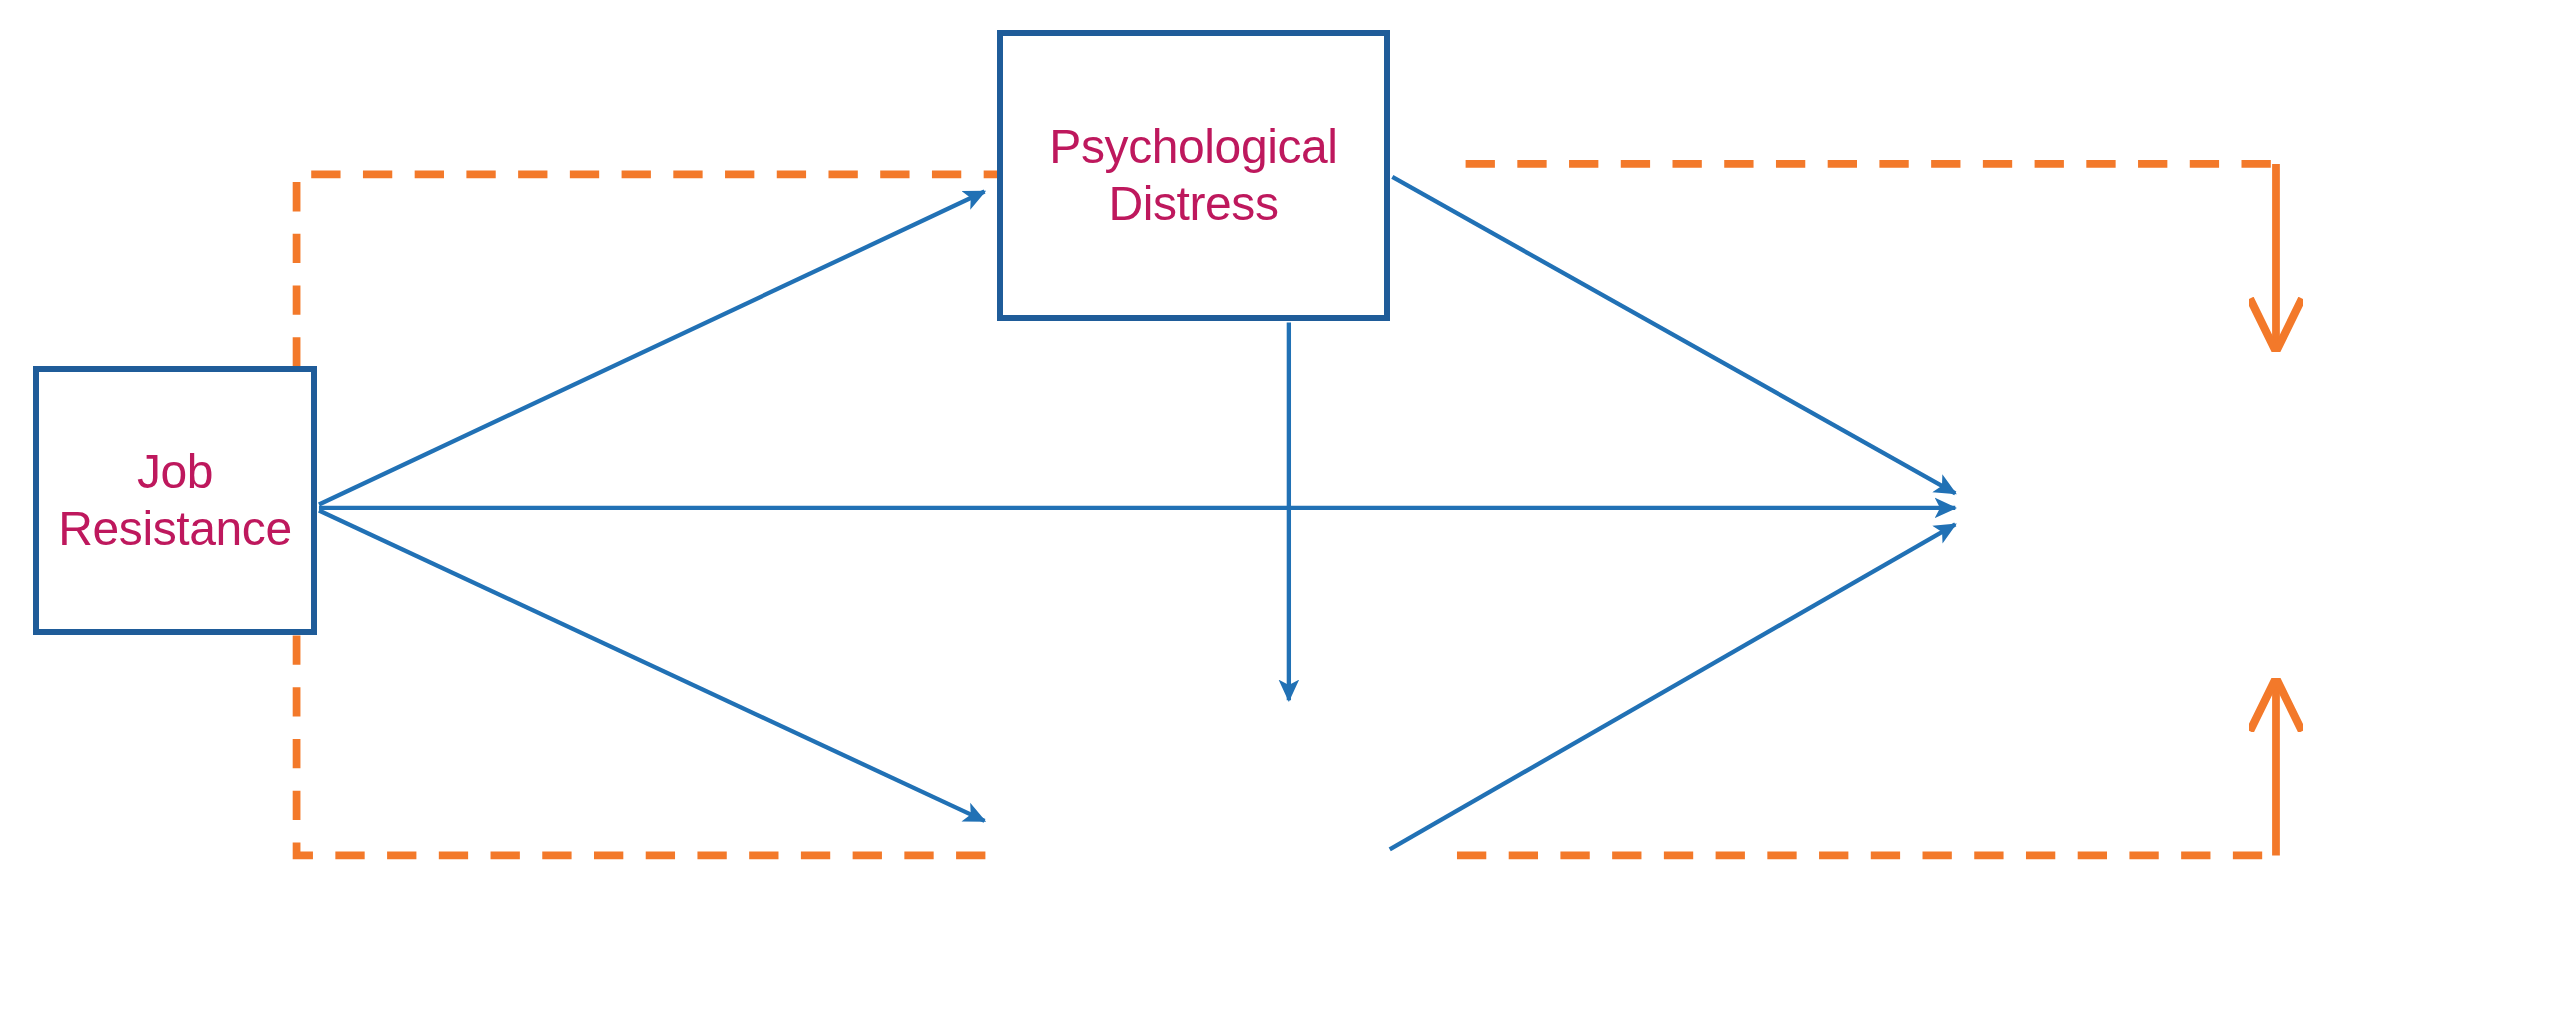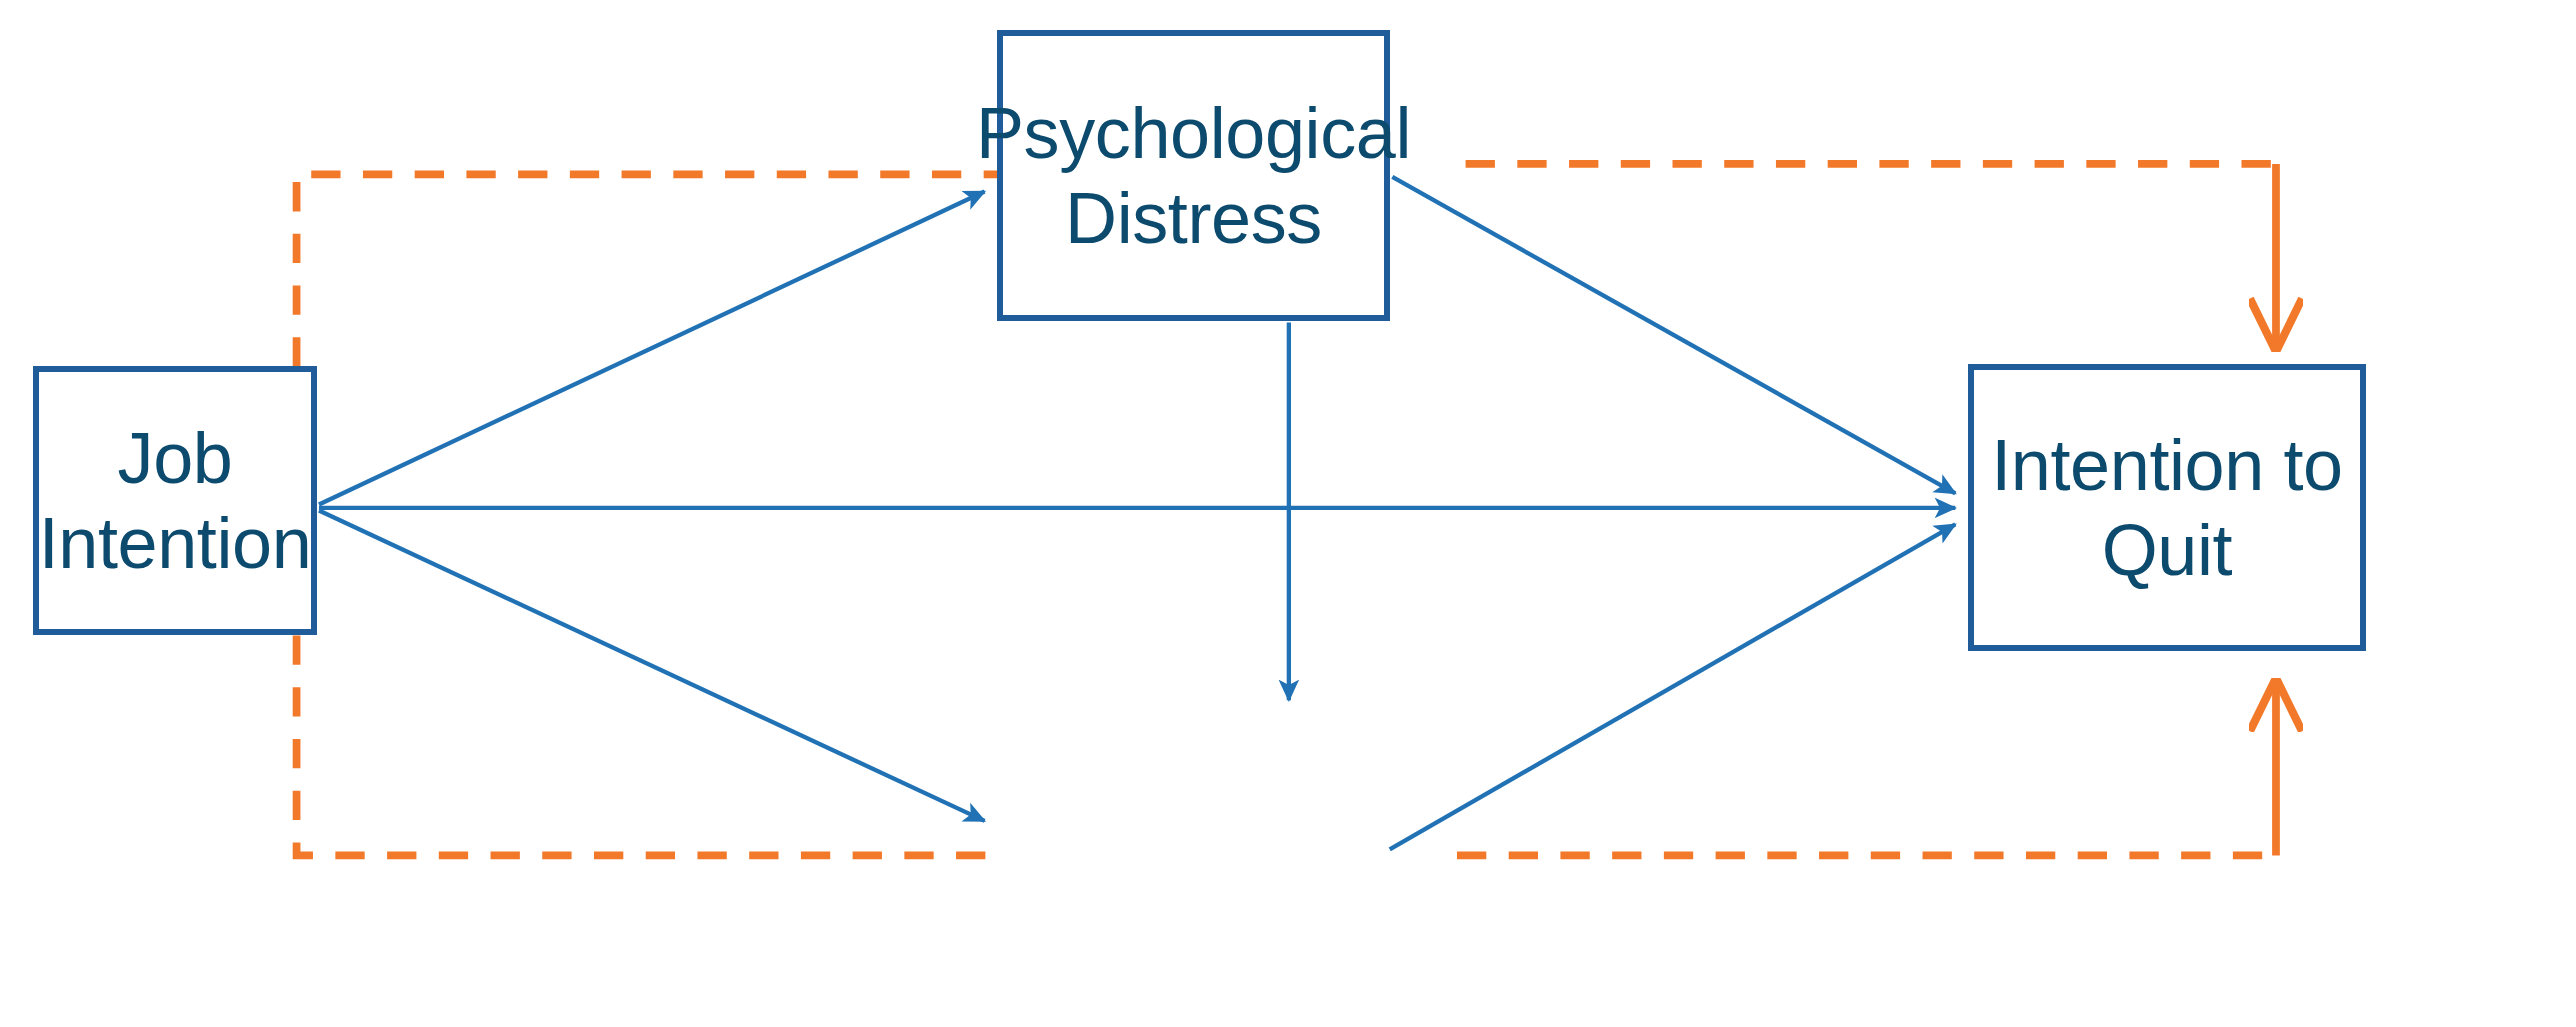--- a/index.html
+++ b/index.html
@@ -29,23 +29,23 @@
     background: #ffffff;
     border: 6px solid #1F5C99;
     display: flex;
     align-items: center;
     justify-content: center;
     text-align: center;
     z-index: 5;
   }
   .node-label {
     font-family: "Liberation Sans", sans-serif;
-    font-size: 72px;
+    font-size: 48px;
     line-height: 1.18;
-    color: #0c4a6e;
+    color: #be185d;
     font-weight: 400;
     letter-spacing: -0.4px;
     padding: 0 12px;
     white-space: pre-line;
   }
   #node-job-insecurity   { left: 33px;   top: 366px; width: 284px; height: 269px; }
   #node-psych-distress   { left: 997px; top: 30px;  width: 393px; height: 291px; }
   #node-resistance       { left: 998px; top: 711px; width: 390px; height: 284px; }
   #node-intention-quit   { left: 1968px; top: 364px; width: 398px; height: 287px; }
 </style>
@@ -101,28 +101,24 @@
     <g>
       <line x1="1495" y1="374" x2="1495" y2="812" stroke="#2171B5" stroke-width="5" marker-end="url(#arrow-blue)"></line>
     </g>
 
     <g>
       <line x1="1612" y1="985" x2="2268" y2="608" stroke="#2171B5" stroke-width="5" marker-end="url(#arrow-blue)"></line>
     </g>
   </svg>
 
   <div class="node-box" id="node-job-insecurity">
-    <span class="node-label">Job Intention</span>
+    <span class="node-label">Job Resistance</span>
   </div>
 
   <div class="node-box" id="node-psych-distress">
     <span class="node-label">Psychological
 Distress</span>
   </div>
 
 
-  <div class="node-box" id="node-intention-quit">
-    <span class="node-label">Intention to
-Quit</span>
-  </div>
 
 </div>
 
 
 </body></html>

